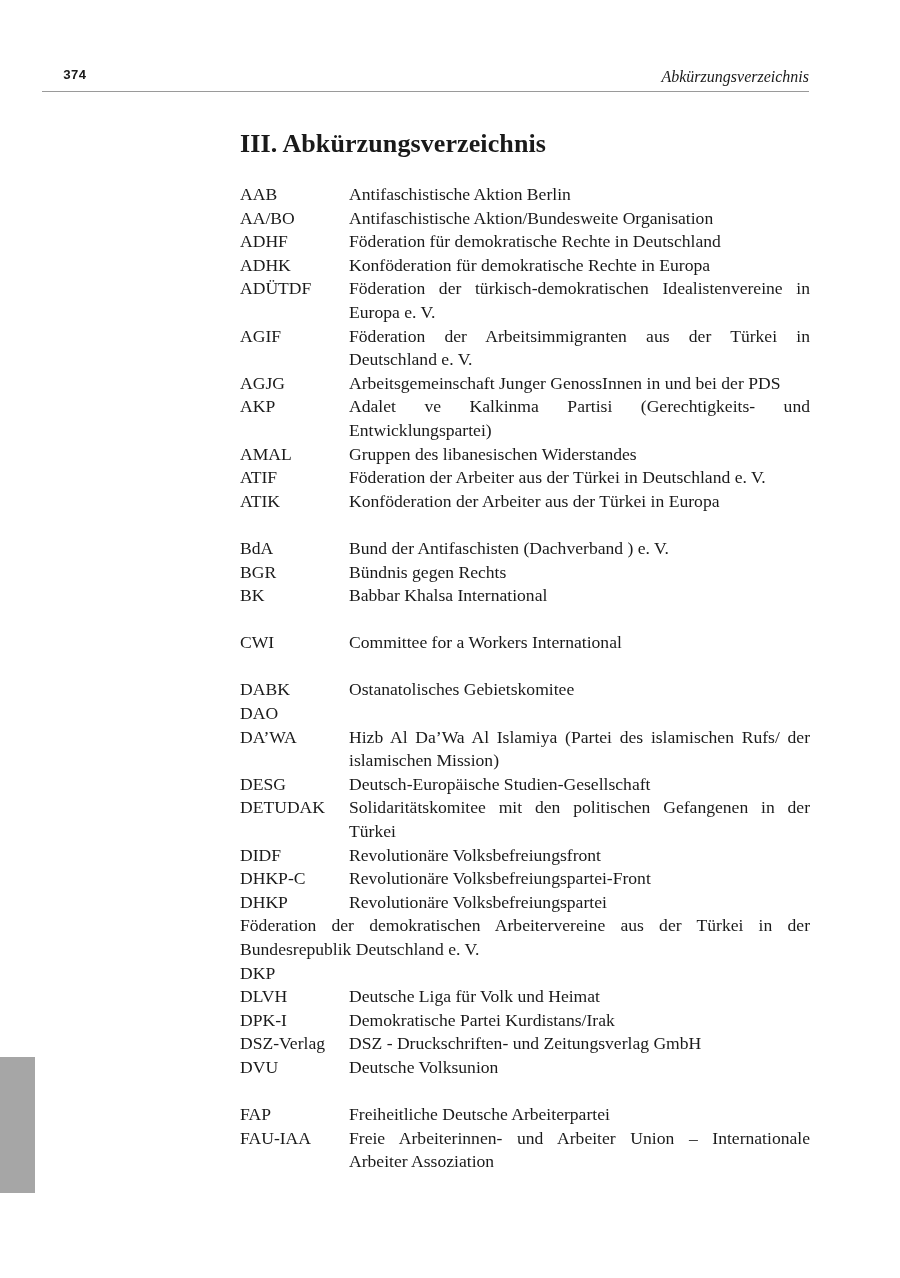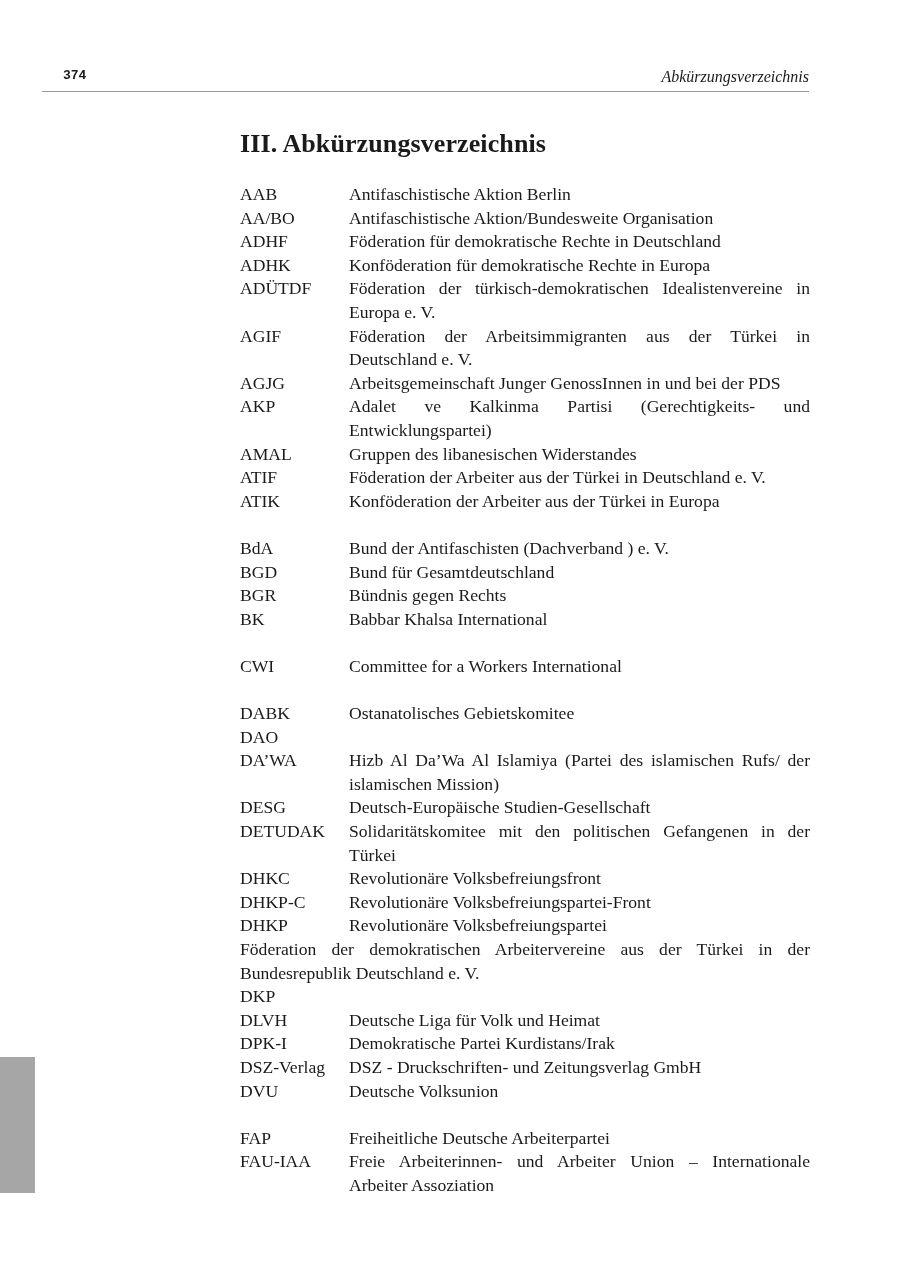--- a/index.html
+++ b/index.html
@@ -91,24 +91,20 @@
     </div>
     <div class="entry">
       <span class="abbr">ATIK</span>
       <span class="def">Konföderation der Arbeiter aus der Türkei in Europa</span>
     </div>
     <div class="entry group-start">
       <span class="abbr">BdA</span>
       <span class="def">Bund der Antifaschisten (Dachverband ) e. V.</span>
     </div>
     <div class="entry">
-      <span class="abbr">BGD</span>
-      <span class="def">Bund für Gesamtdeutschland</span>
-    </div>
-    <div class="entry">
       <span class="abbr">BGR</span>
       <span class="def">Bündnis gegen Rechts</span>
     </div>
     <div class="entry">
       <span class="abbr">BK</span>
       <span class="def">Babbar Khalsa International</span>
     </div>
     <div class="entry group-start">
       <span class="abbr">CWI</span>
       <span class="def">Committee for a Workers International</span>
@@ -126,21 +122,21 @@
     </div>
     <div class="entry">
       <span class="abbr">DESG</span>
       <span class="def">Deutsch-Europäische Studien-Gesellschaft</span>
     </div>
     <div class="entry">
       <span class="abbr">DETUDAK</span>
       <span class="def">Solidaritätskomitee mit den politischen Gefangenen in der Türkei</span>
     </div>
     <div class="entry">
-      <span class="abbr">DHKC</span>
+      <span class="abbr">DIDF</span>
       <span class="def">Revolutionäre Volksbefreiungsfront</span>
     </div>
     <div class="entry">
       <span class="abbr">DHKP-C</span>
       <span class="def">Revolutionäre Volksbefreiungspartei-Front</span>
     </div>
     <div class="entry">
       <span class="abbr">DHKP</span>
       <span class="def">Revolutionäre Volksbefreiungspartei</span>
     </div>

